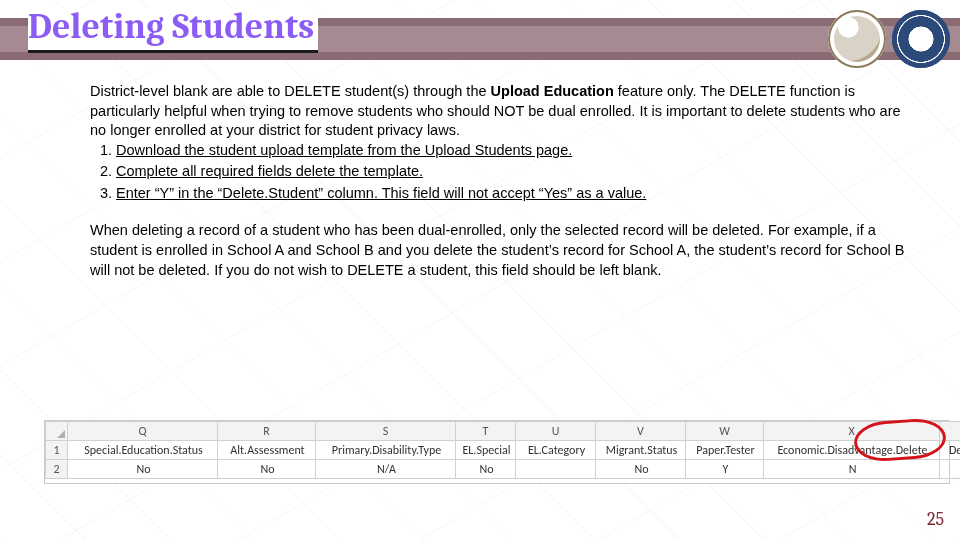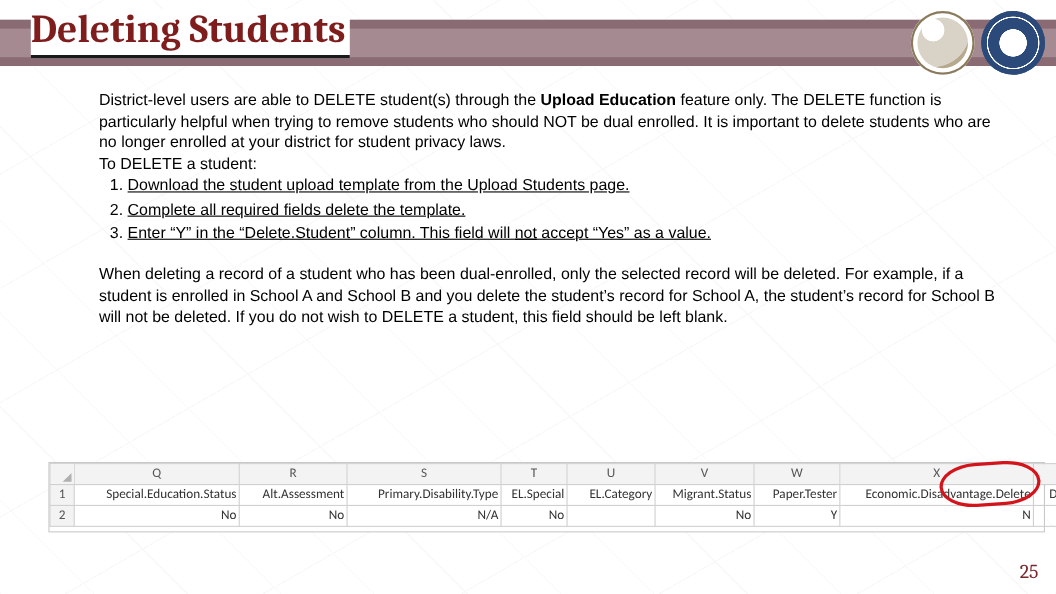--- a/index.html
+++ b/index.html
@@ -36,21 +36,21 @@
     height: 8px;
     background: #8a6b74;
   }
   .title {
     position: absolute;
     top: 8px;
     left: 28px;
     font-family: Cambria, Georgia, serif;
     font-weight: 700;
     font-size: 36px;
-    color: #7f1d1d;
+    color: #8b5cf6;
     background: #fff;
     padding: 0 4px 4px 0;
     line-height: 1.05;
     z-index: 3;
     border-bottom: 3px solid #1a1a1a;
     min-width: 280px;
   }
   .logos {
     position: absolute;
     top: 10px;
@@ -144,21 +144,21 @@
   }
   .sheet-wrap .corner::after {
     content: "";
     position: absolute;
     right: 2px;
     bottom: 2px;
     border-left: 8px solid transparent;
     border-bottom: 8px solid #b0b0b0;
   }
   .sheet-wrap td.data {
-    text-align: right;
+    text-align: center;
     padding-left: 4px;
   }
   .circle-mark {
     position: absolute;
     border: 3px solid #d4141b;
     border-radius: 50% / 70%;
     width: 86px;
     height: 34px;
     right: 14px;
     top: 420px;
@@ -194,24 +194,23 @@
 
 <div class="title">Deleting Students</div>
 
 <div class="logos">
   <div class="logo"></div>
   <div class="logo seal"></div>
 </div>
 
 <div class="content">
   <p class="para-block">
-    <span>District-level users are able to DELETE student(s) through the </span><strong>Upload Education</strong><span> feature only. The DELETE function is particularly helpful when trying to remove students who should NOT be dual enrolled. It is important to delete students who are no longer enrolled at your district for student privacy laws.</span>
+    <span>District-level blank are able to DELETE student(s) through the </span><strong>Upload Education</strong><span> feature only. The DELETE function is particularly helpful when trying to remove students who should NOT be dual enrolled. It is important to delete students who are no longer enrolled at your district for student privacy laws.</span>
   </p>
 
-  <p class="steps-lead">To DELETE a student:</p>
   <ol class="steps">
     <li>Download the student upload template from the Upload Students page.</li>
     <li>Complete all required fields delete the template.</li>
     <li>
       <span>Enter “Y” in the “Delete.Student” column. This field will </span><span class="underline">not</span><span> accept “Yes” as a value.</span>
     </li>
   </ol>
 
   <p class="para-block">When deleting a record of a student who has been dual-enrolled, only the selected record will be deleted. For example, if a student is enrolled in School A and School B and you delete the student’s record for School A, the student’s record for School B will not be deleted. If you do not wish to DELETE a student, this field should be left blank.</p>
 </div>

